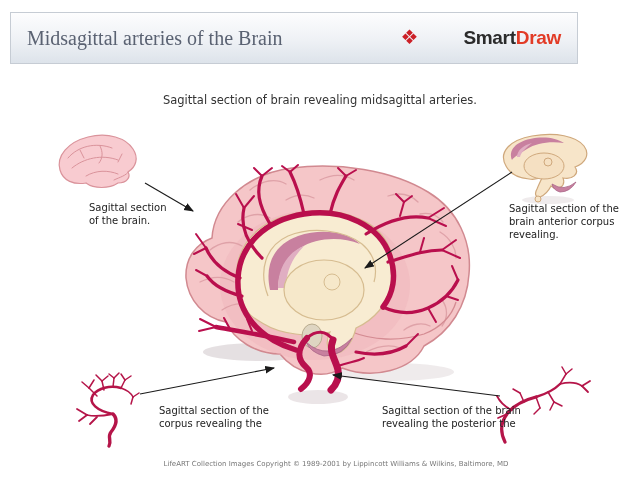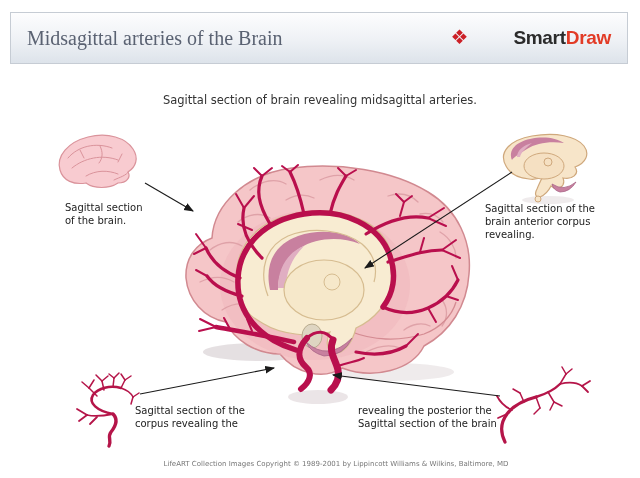--- a/index.html
+++ b/index.html
@@ -1,34 +1,34 @@
 <!DOCTYPE html>
 <html><head>
 <meta charset="utf-8">
 <style>
   html,body{margin:0;padding:0;background:#fff;}
   .page{position:relative;width:640px;height:478px;background:#ffffff;
         font-family:"DejaVu Sans","Liberation Sans",sans-serif;overflow:hidden;}
 
   
-  .header{position:absolute;left:10px;top:12px;width:618px;height:52px;box-sizing:border-box;
+  .header{position:absolute;left:10px;top:12px;width:568px;height:52px;box-sizing:border-box;
           background:linear-gradient(180deg,#fdfdfe 0%,#eef1f5 55%,#dde3ea 100%);
           border:1px solid #c6ccd4;display:flex;align-items:center;justify-content:space-between;
           padding:0 16px;}
   .title{font-family:"Liberation Serif","DejaVu Serif",serif;font-size:20px;color:#5a6272;}
   .logo{display:flex;align-items:center;gap:5px;}
   .logo-icon{color:#cc2027;font-size:20px;line-height:1;transform:translateY(-1px);}
   .logo-text{font-family:"Liberation Sans",sans-serif;font-weight:700;font-size:19px;
              color:#2b2b2b;letter-spacing:-0.3px;margin-left:40px;}
   .logo-draw{color:#e23b26;}
 
   .subtitle{position:absolute;top:93px;left:0;width:100%;text-align:center;
             font-size:11.5px;color:#333;}
 
-  .caption{position:absolute;font-size:10px;line-height:1.32;color:#222;}
+  .caption{position:absolute;font-size:10px;line-height:1.32;color:#222;margin-left:24px;}
   .caption span{display:block;white-space:nowrap;}
   .cap-left{left:65px;top:201px;}
   .cap-right{left:485px;top:202px;}
   .cap-bl{left:135px;top:404px;}
   .cap-br{left:358px;top:404px;}
 
   .footer{position:absolute;top:460px;left:16px;width:100%;text-align:center;
           font-size:7px;color:#777;}
 
   svg.art{position:absolute;left:0;top:0;}
@@ -257,19 +257,19 @@
   <div class="caption cap-right">
     <span>Sagittal section of the</span>
     <span>brain anterior corpus</span>
     <span>revealing.</span>
   </div>
   <div class="caption cap-bl">
     <span>Sagittal section of the</span>
     <span>corpus revealing the</span>
   </div>
   <div class="caption cap-br">
+    <span>Sagittal section of the brain</span>
     <span>revealing the posterior the</span>
-    <span>Sagittal section of the brain</span>
   </div>
 
   <div class="footer">LifeART Collection Images Copyright © 1989-2001 by Lippincott Williams &amp; Wilkins, Baltimore, MD</div>
 
 </div>
 
 </body></html>

